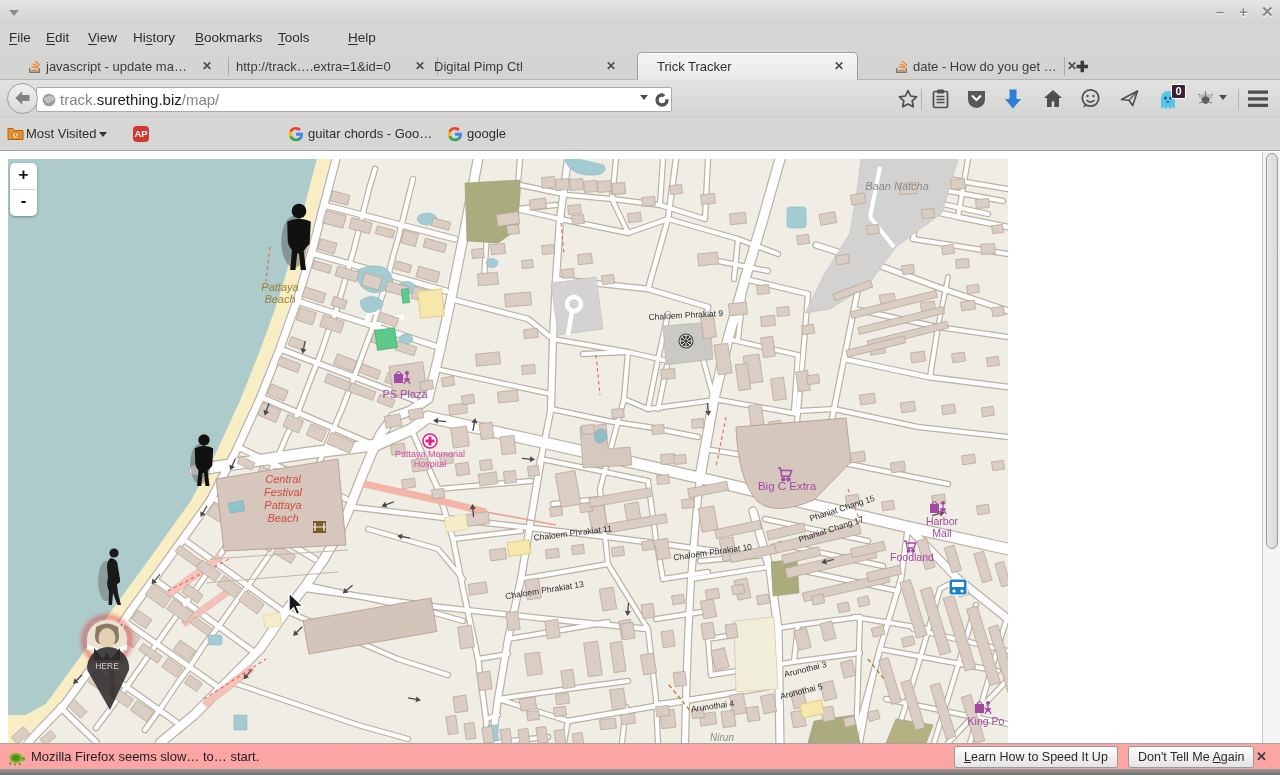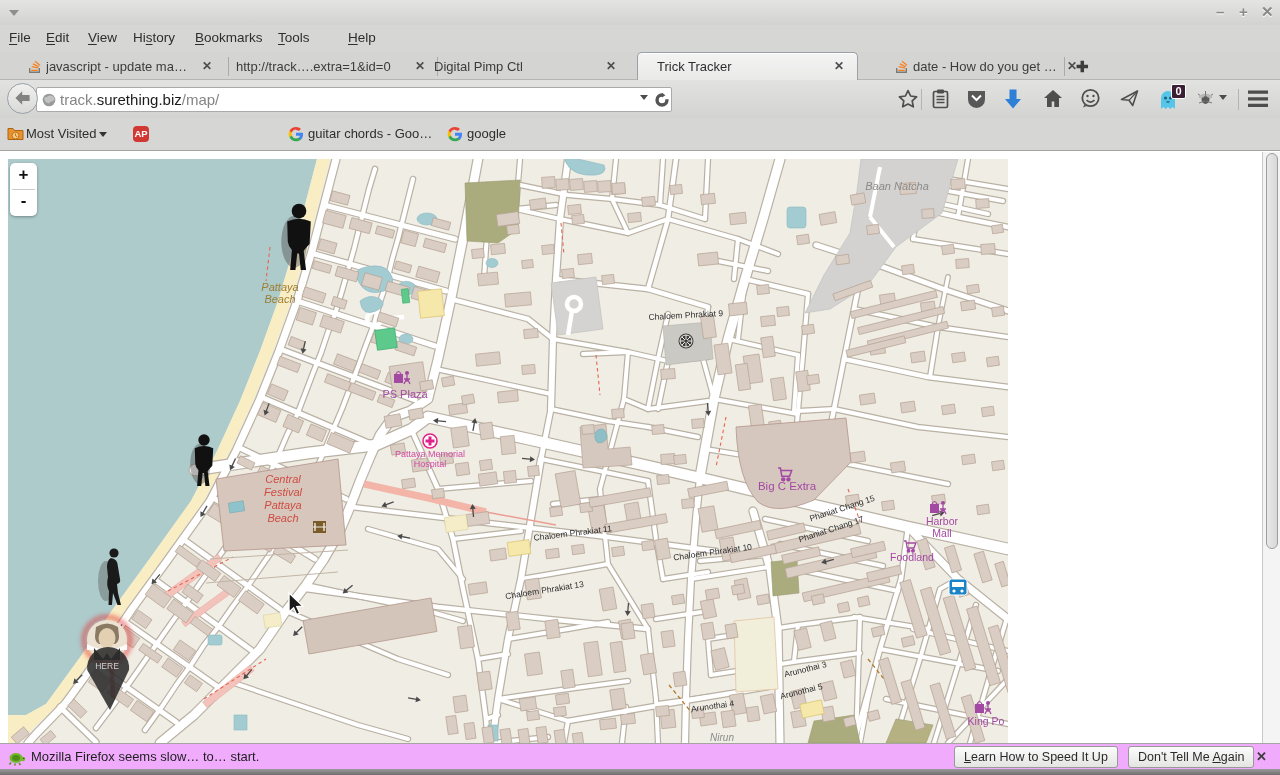--- a/index.html
+++ b/index.html
@@ -35,21 +35,21 @@
 .searchfield{position:absolute;left:680px;top:7px;width:205px;height:25px;background:#fff;
  border:1px solid #aaa;border-radius:3px;}
 .searchtext{position:absolute;left:27px;top:4px;font-size:14px;color:#9b9b9b;}
 .navsep{position:absolute;top:9px;width:1px;height:21px;background:#b4b4b2;}
 .bookbar{position:absolute;left:0;top:118px;width:1280px;height:33px;background:#d6d6d5;border-bottom:1px solid #a3a3a1;}
 .bookbar .bitem{position:absolute;top:8px;font-size:13px;color:#2e2e2e;white-space:nowrap;}
 .page{position:absolute;left:0;top:152px;width:1280px;height:591px;background:#fff;}
 #map{position:absolute;left:8px;top:7px;}
 .sbtrack{position:absolute;left:1262px;top:0px;width:18px;height:591px;background:#f4f4f4;border-left:1px solid #c9c9c9;}
 .sbthumb{position:absolute;left:3px;top:1px;width:12px;height:396px;background:linear-gradient(90deg,#e8e8e8,#d8d8d8);border:1px solid #9d9d9d;border-radius:6px;}
-.notifbar{position:absolute;left:0;top:743px;width:1280px;height:26px;background:#f0abfc;border-top:1px solid #a5a5a3;}
+.notifbar{position:absolute;left:0;top:743px;width:1280px;height:26px;background:#fca5a5;border-top:1px solid #a5a5a3;}
 .notiftext{position:absolute;left:31px;top:5px;font-size:13px;color:#1f1f1f;}
 .nbtn{position:absolute;top:2px;height:22px;background:linear-gradient(#fcfcfc,#e4e4e3);
  border:1px solid #999;border-radius:3px;font-size:12.5px;color:#2a2a2a;text-align:center;line-height:21px;padding:0 9px;}
 .nbtn u{text-decoration:underline;text-underline-offset:1px;}
 .nclose{position:absolute;left:1256px;top:5px;font-size:13px;font-weight:bold;color:#3d3d3d;}
 .winbottom{position:absolute;left:0;top:769px;width:1280px;height:6px;background:linear-gradient(#9b9b9b,#6e6e6e);}
 .zoomctl{position:absolute;left:10px;top:11px;width:27px;height:53px;background:#fff;border-radius:5px;
  box-shadow:0 1px 3px rgba(0,0,0,.35);z-index:5;}
 .zoomctl .zline{position:absolute;left:2px;top:26px;width:23px;height:1px;background:#ccc;}
 .zplus{position:absolute;width:100%;text-align:center;top:2px;font-size:17px;font-weight:bold;color:#111;}

